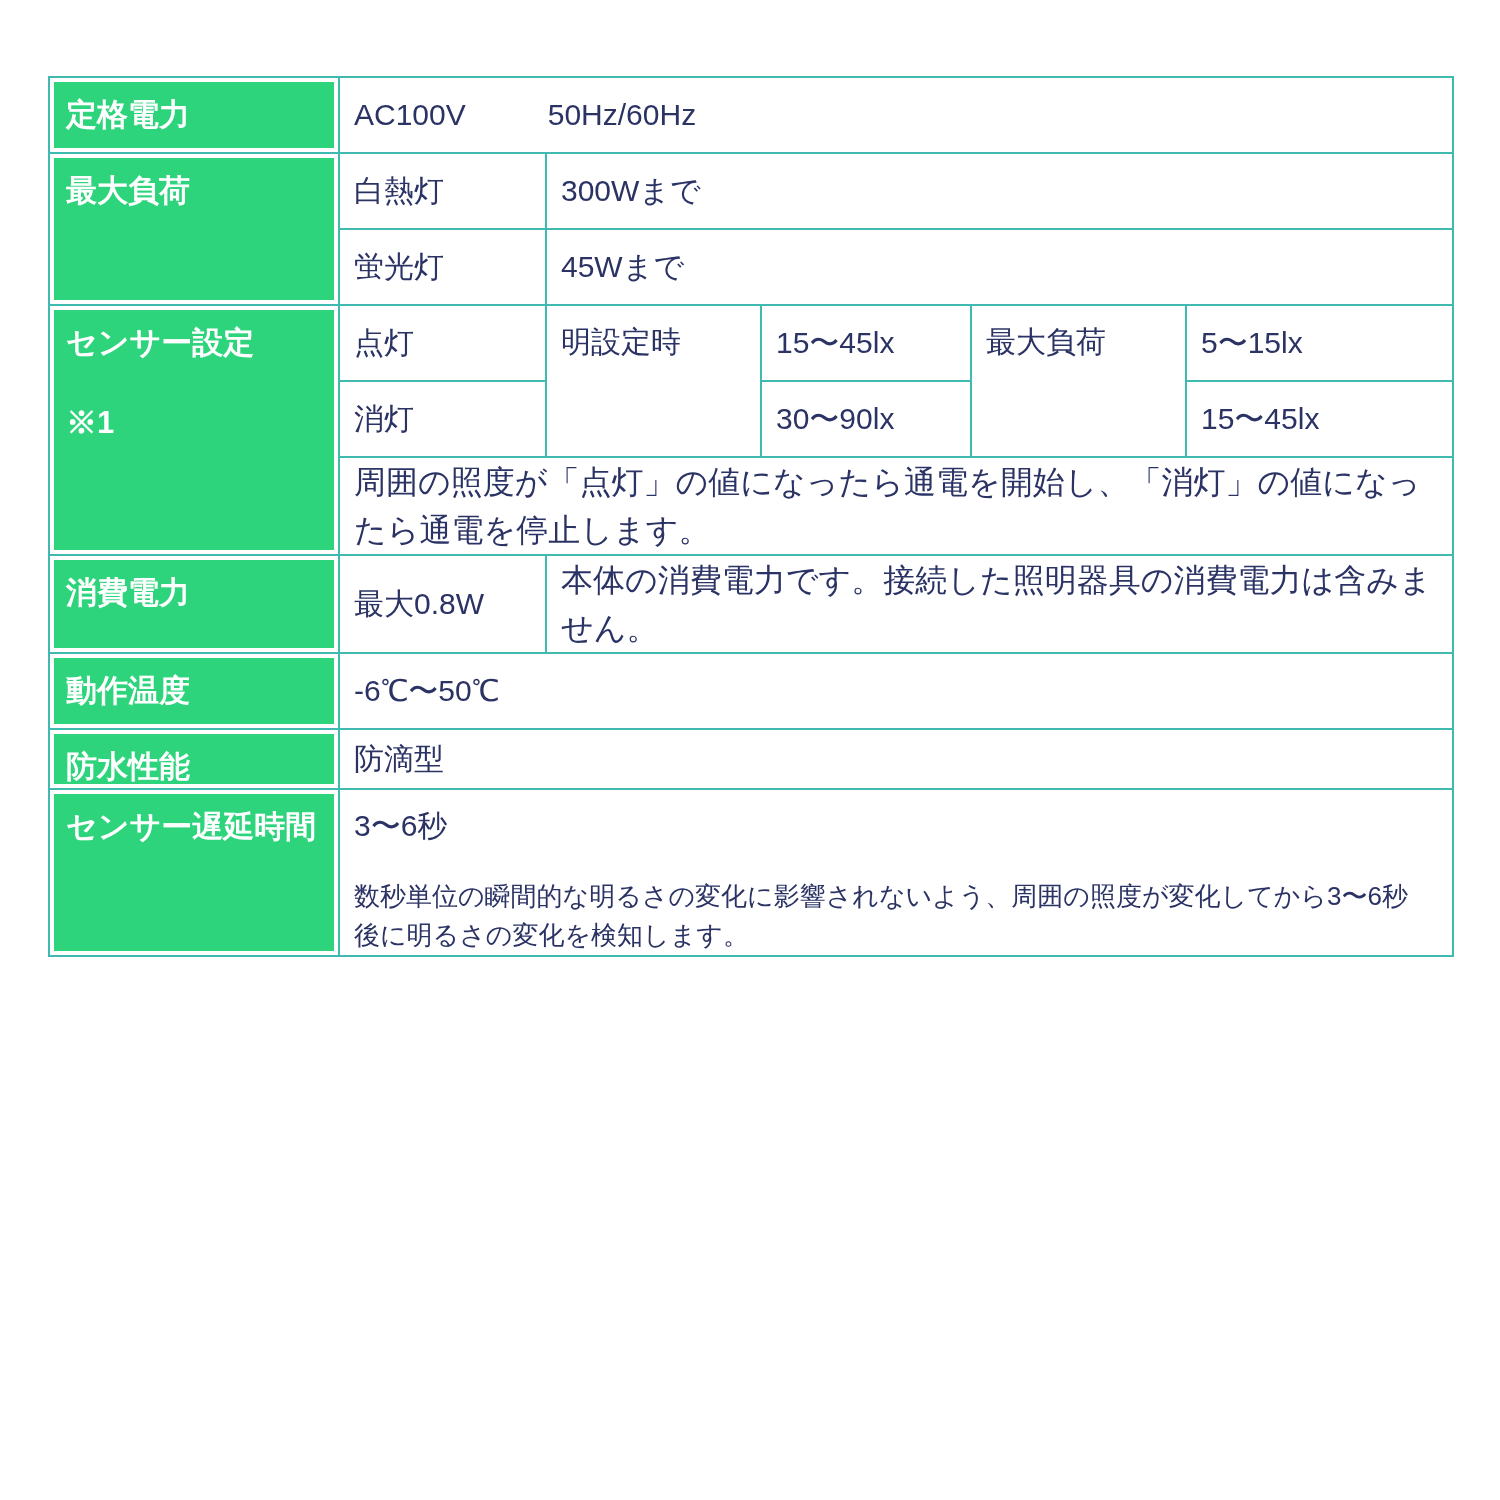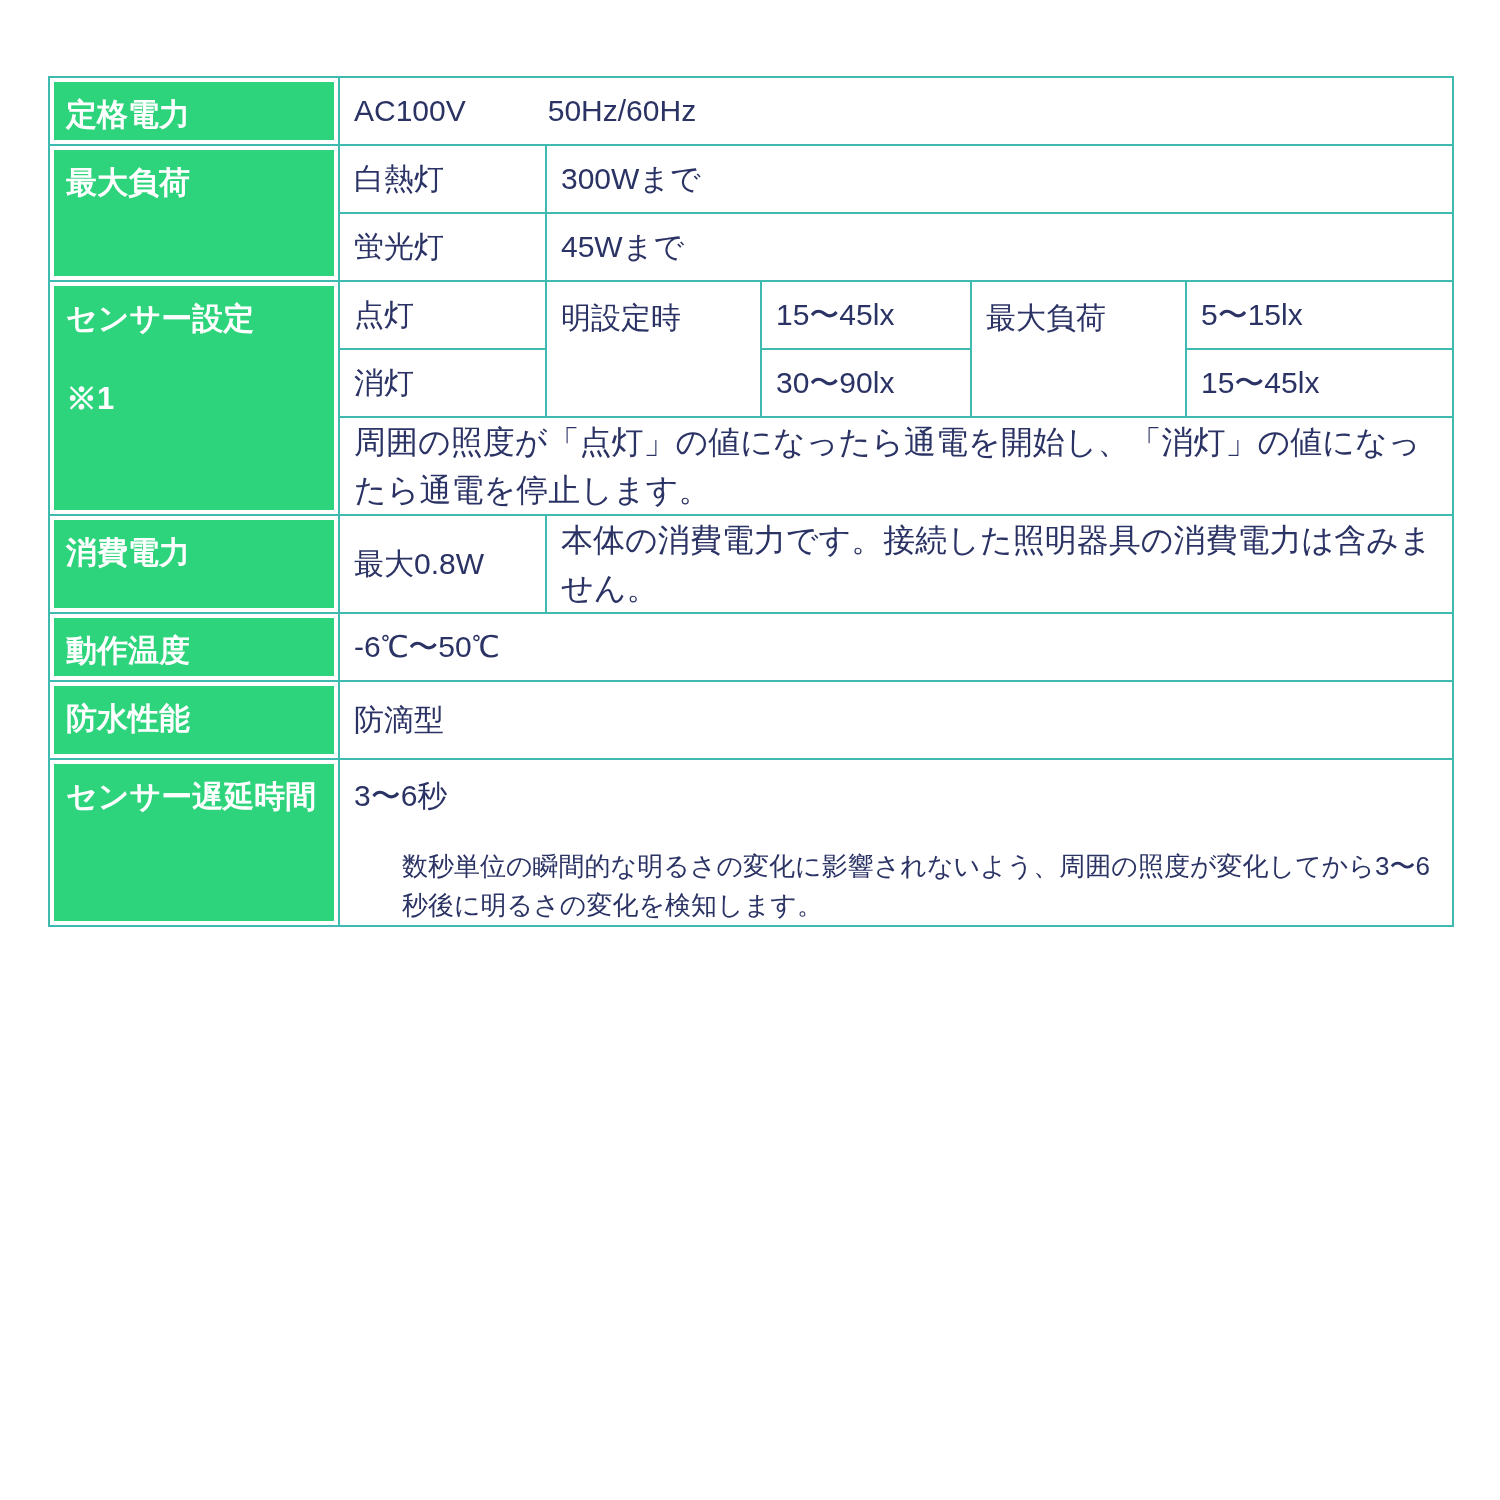--- a/index.html
+++ b/index.html
@@ -66,26 +66,25 @@
   }
   .spec-table td.note-cell{
     font-size:32px;
     line-height:1.5;
   }
   .spec-table .cell-note{
     font-size:26px;
     line-height:1.5;
     margin-top:30px;
     padding-right:20px;
-    margin-left:48px;
   }
   .gap{display:inline-block;width:82px;}
-  .h68{height:68px;margin-left:42px;}
+  .h68{height:76px;margin-left:42px;}
   .h61{height:61px;}
-  .h67{height:78px;}
+  .h67{height:60px;}
   .h154{height:154px;border-radius:7px;}
   .footnote{
     width:1404px;
     margin-top:16px;
     text-align:right;
     padding-right:38px;
     font-size:28px;
     color:var(--navy);
   }
 </style>

